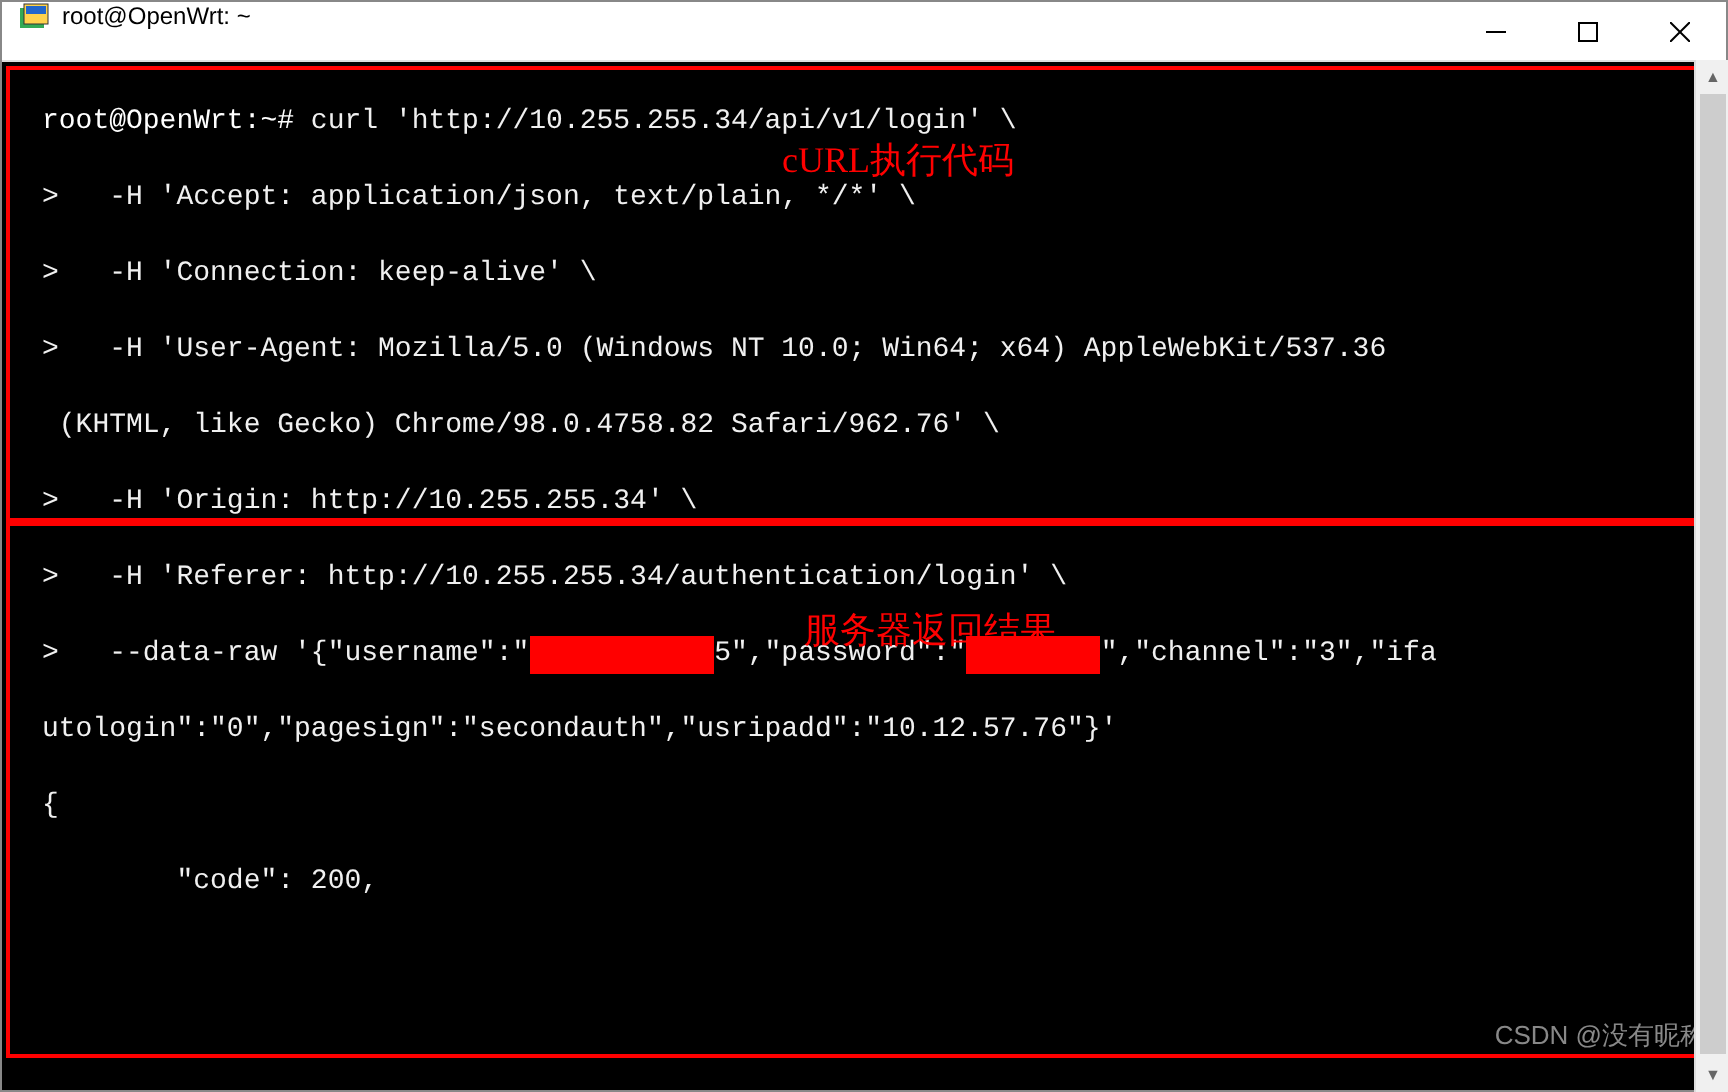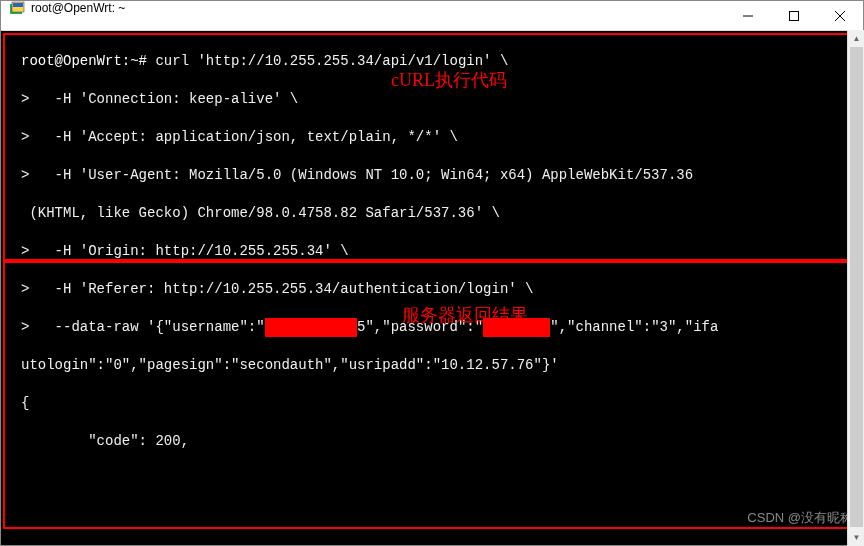--- a/index.html
+++ b/index.html
@@ -147,24 +147,24 @@
         <svg width="10" height="10">
             <line x1="0" y1="0" x2="10" y2="10" stroke="#000" stroke-width="1"></line>
             <line x1="10" y1="0" x2="0" y2="10" stroke="#000" stroke-width="1"></line>
           </svg>
       </div>
     </div>
   </div>
 
   <div class="terminal">
 <div class="line"><span class="prompt">root@OpenWrt:~#</span><span> curl 'http://10.255.255.34/api/v1/login' \</span></div>
+<div class="line">&gt;   -H 'Accept: application/json, text/plain, */*' \</div>
 <div class="line">&gt;   -H 'Connection: keep-alive' \</div>
-<div class="line">&gt;   -H 'Accept: application/json, text/plain, */*' \</div>
 <div class="line">&gt;   -H 'User-Agent: Mozilla/5.0 (Windows NT 10.0; Win64; x64) AppleWebKit/537.36</div>
-<div class="line"> (KHTML, like Gecko) Chrome/98.0.4758.82 Safari/537.36' \</div>
+<div class="line"> (KHTML, like Gecko) Chrome/98.0.4758.82 Safari/962.76' \</div>
 <div class="line">&gt;   -H 'Origin: http://10.255.255.34' \</div>
 <div class="line">&gt;   -H 'Referer: http://10.255.255.34/authentication/login' \</div>
 <div class="line"><span>&gt;   --data-raw '{"username":"</span><span class="redact">           </span><span>5","password":"</span><span class="redact">        </span><span>","channel":"3","ifa</span></div>
 <div class="line">utologin":"0","pagesign":"secondauth","usripadd":"10.12.57.76"}'</div>
 <div class="line">{</div>
 <div class="line">        "code": 200,</div>
 
 
 
 

